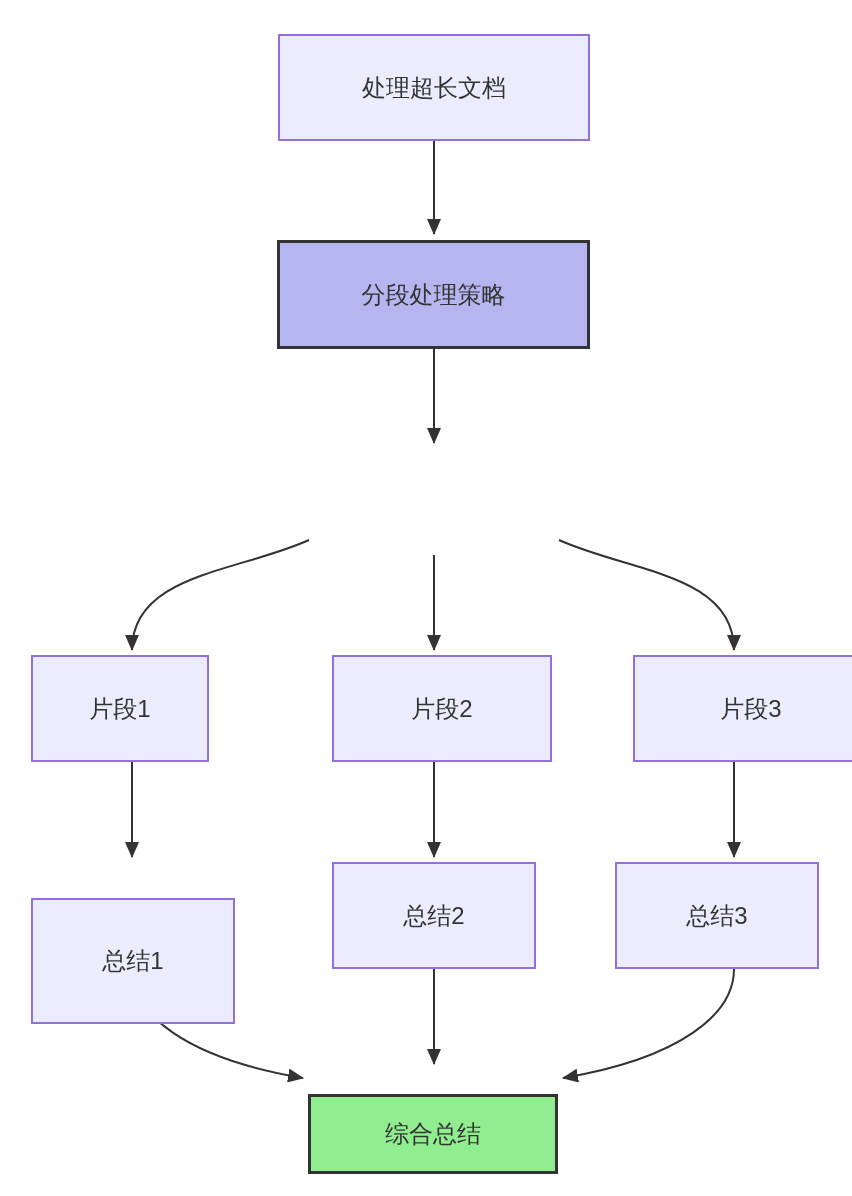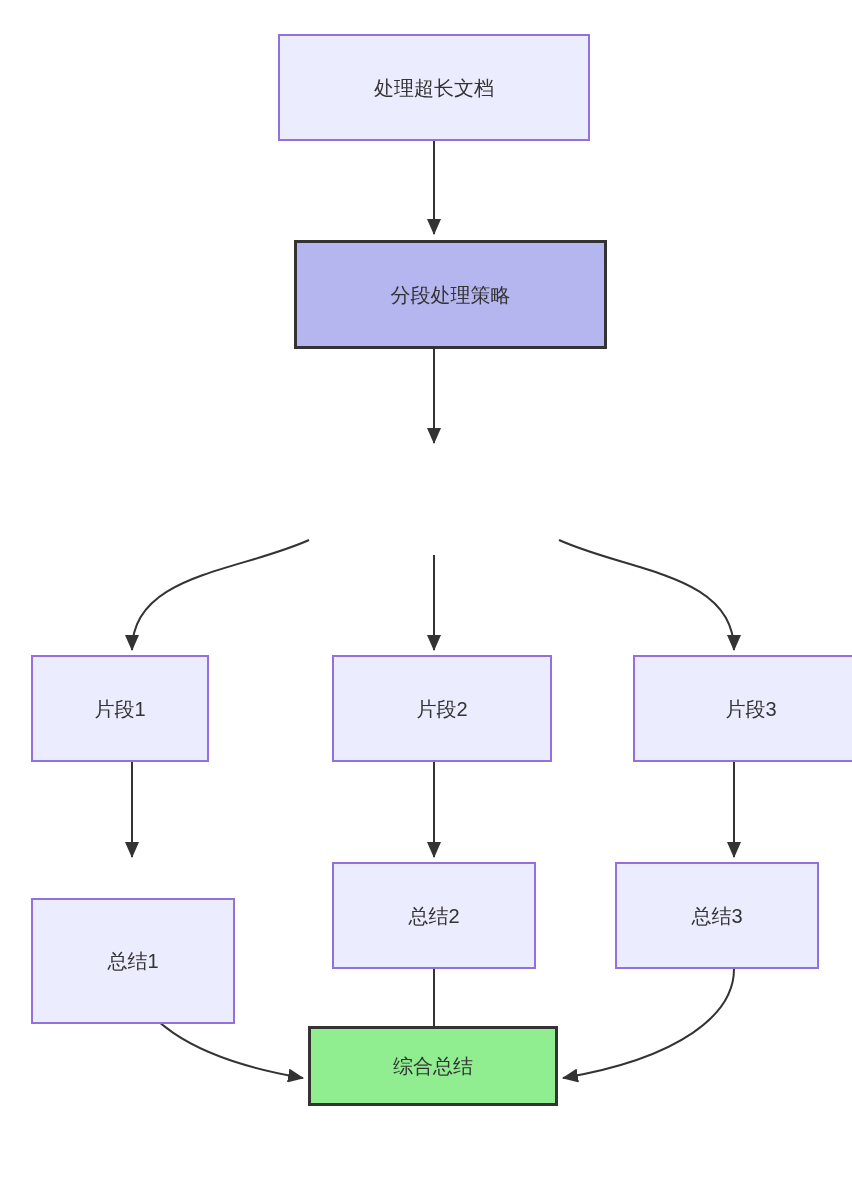--- a/index.html
+++ b/index.html
@@ -31,33 +31,32 @@
   .arrowhead {
     fill: var(--edge, #333);
     stroke: none;
   }
   .node {
     position: absolute;
     display: flex;
     align-items: center;
     justify-content: center;
     box-sizing: border-box;
-    font-size: 20px;
+    font-size: 24px;
     line-height: 1.3;
     color: var(--text, #333);
     text-align: center;
   }
   .node.default {
     background: var(--node_fill, #ECECFF);
     border: 2px solid var(--node_border, #9370DB);
   }
   .node.highlight {
     background: var(--highlight_fill, #B5B5EF);
     border: 3px solid var(--highlight_border, #333);
-    margin-left: 17px;
   }
   .node.success {
     background: var(--success_fill, #90EE90);
     border: 3px solid var(--success_border, #333);
   }
 </style>
 </head>
 <body>
 
 <div class="canvas">
@@ -111,17 +110,17 @@
   </div>
 
   <div class="node default" style="left:332px; top:862px; width:204px; height:107px">
     <span>总结2</span>
   </div>
 
   <div class="node default" style="left:615px; top:862px; width:204px; height:107px">
     <span>总结3</span>
   </div>
 
-  <div class="node success" style="left:308px; top:1026px; width:250px; height:80px">
+  <div class="node success" style="left:308px; top:1094px; width:250px; height:80px">
     <span>综合总结</span>
   </div>
 
 </div>
 
 </body></html>

